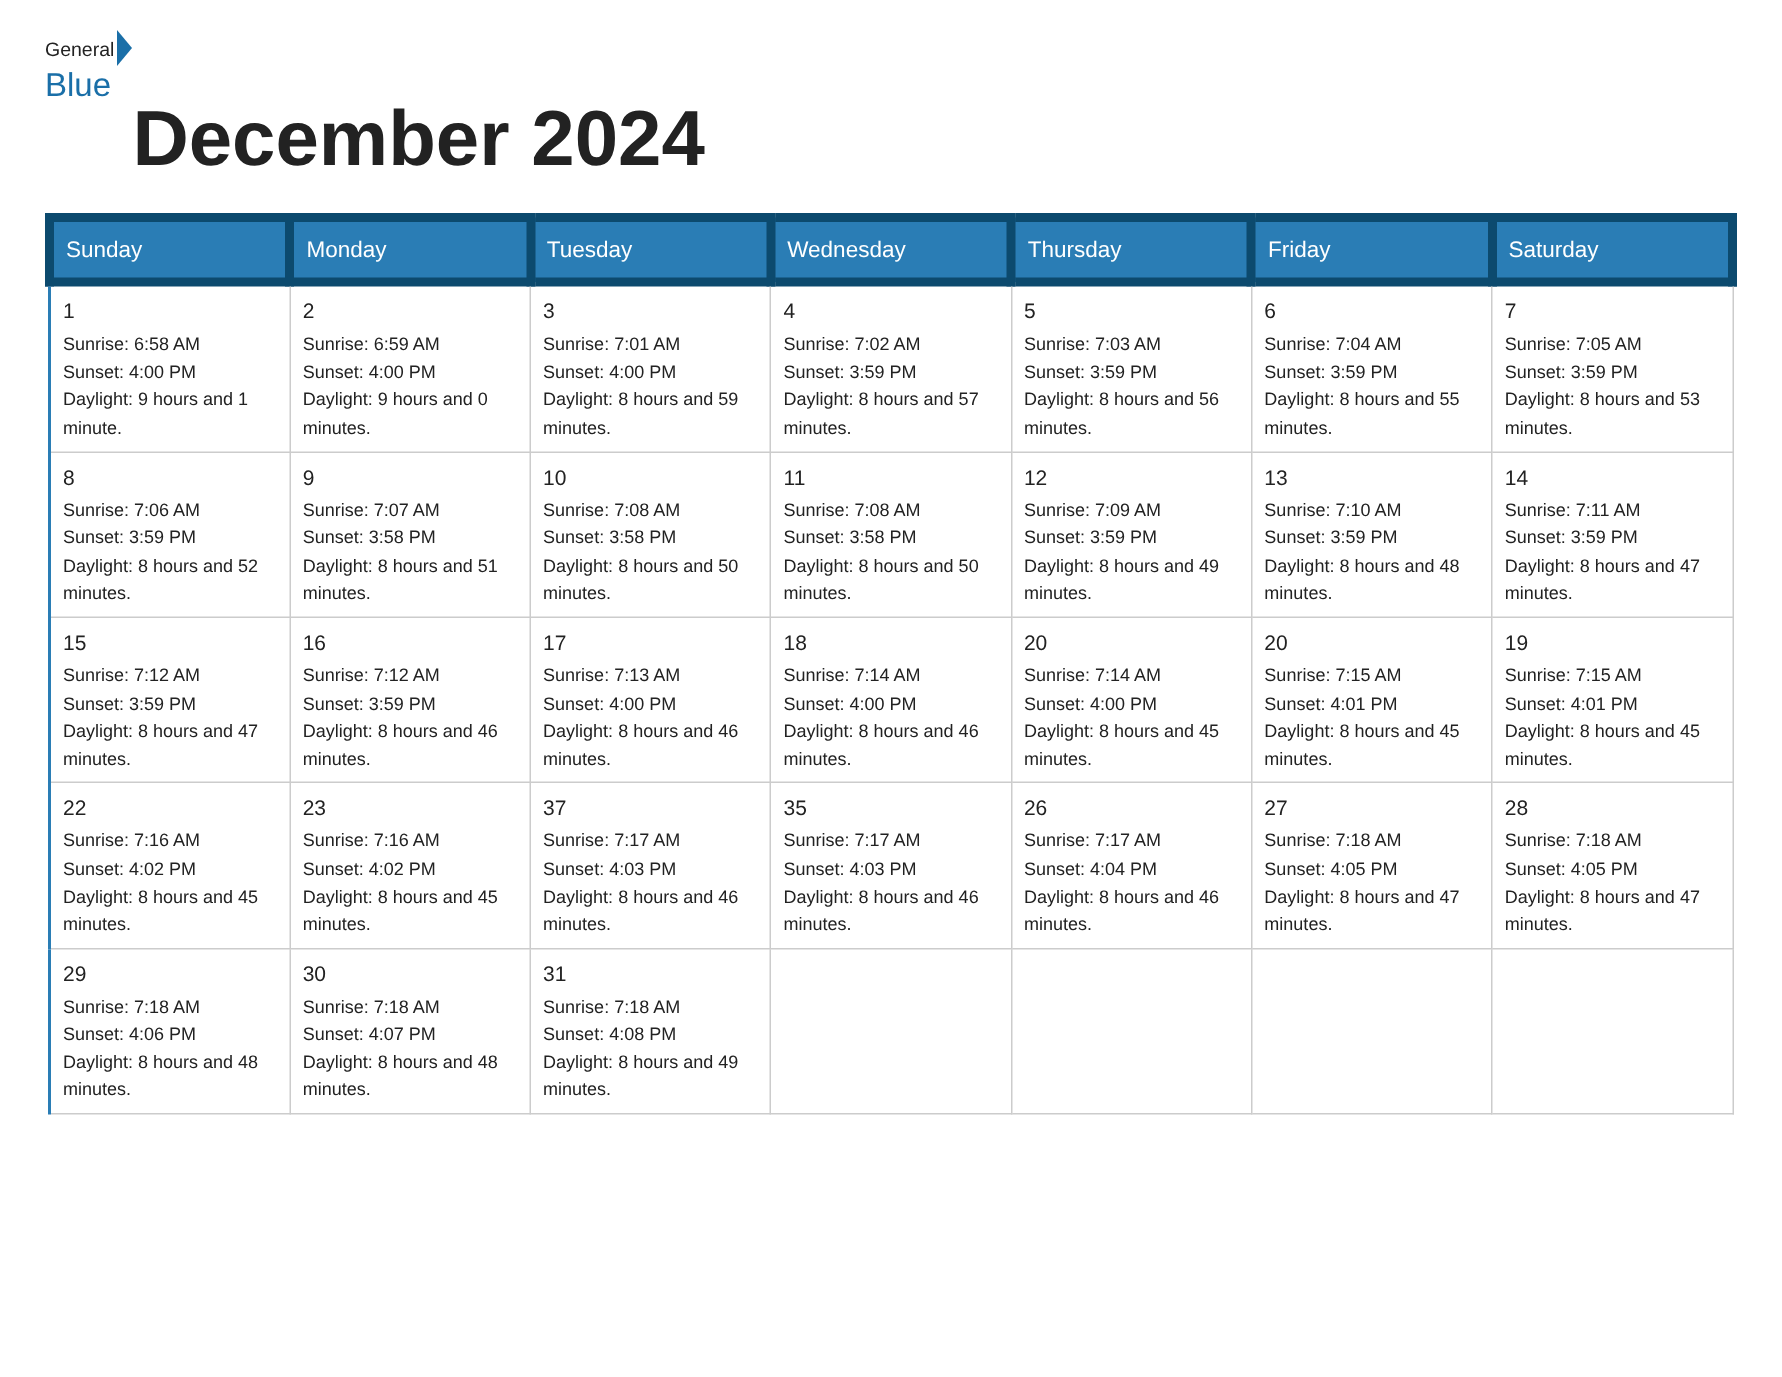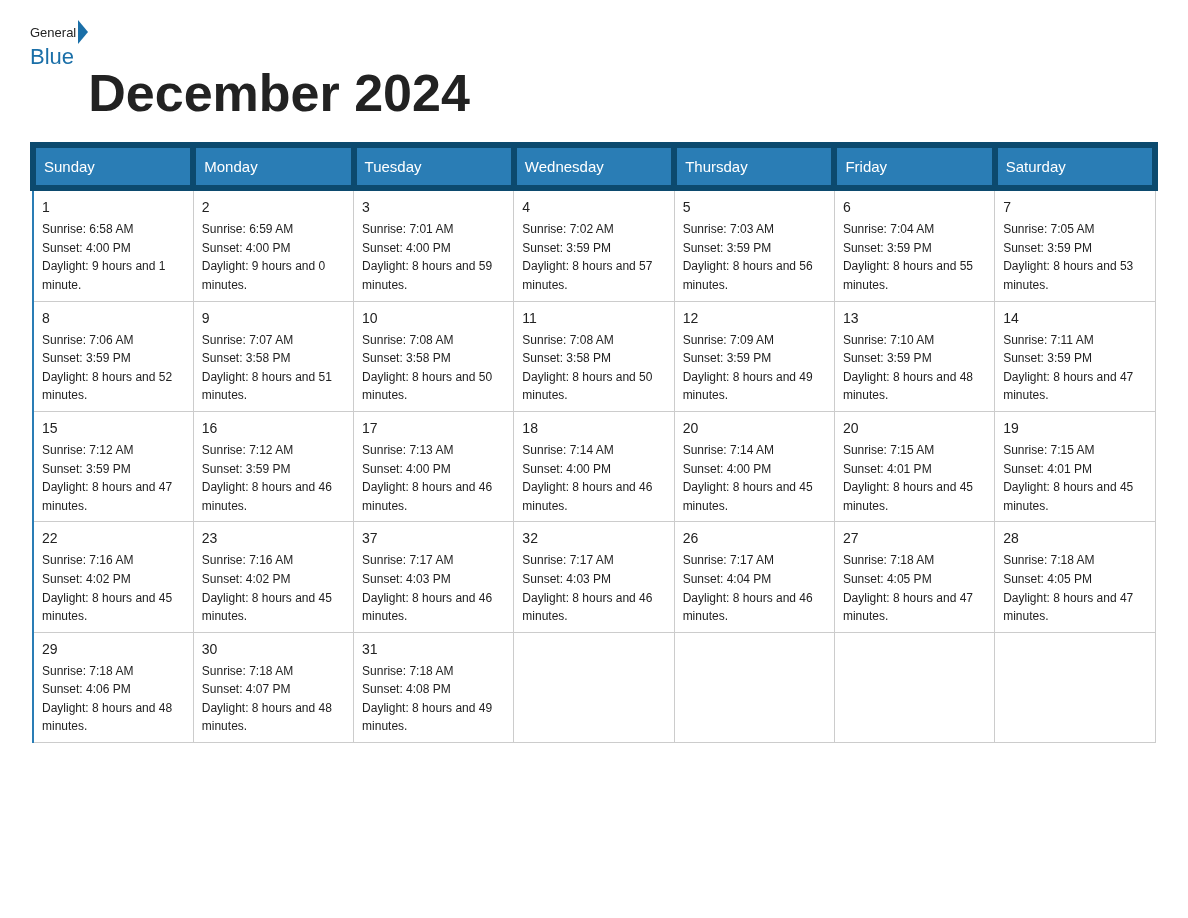--- a/index.html
+++ b/index.html
@@ -221,21 +221,21 @@
         </td>
         <td>
           <span class="day-number">23</span>
           <div class="day-info">Sunrise: 7:16 AM<br>Sunset: 4:02 PM<br>Daylight: 8 hours and 45 minutes.</div>
         </td>
         <td>
           <span class="day-number">37</span>
           <div class="day-info">Sunrise: 7:17 AM<br>Sunset: 4:03 PM<br>Daylight: 8 hours and 46 minutes.</div>
         </td>
         <td>
-          <span class="day-number">32</span>
+          <span class="day-number">35</span>
           <div class="day-info">Sunrise: 7:17 AM<br>Sunset: 4:03 PM<br>Daylight: 8 hours and 46 minutes.</div>
         </td>
         <td>
           <span class="day-number">26</span>
           <div class="day-info">Sunrise: 7:17 AM<br>Sunset: 4:04 PM<br>Daylight: 8 hours and 46 minutes.</div>
         </td>
         <td>
           <span class="day-number">27</span>
           <div class="day-info">Sunrise: 7:18 AM<br>Sunset: 4:05 PM<br>Daylight: 8 hours and 47 minutes.</div>
         </td>

